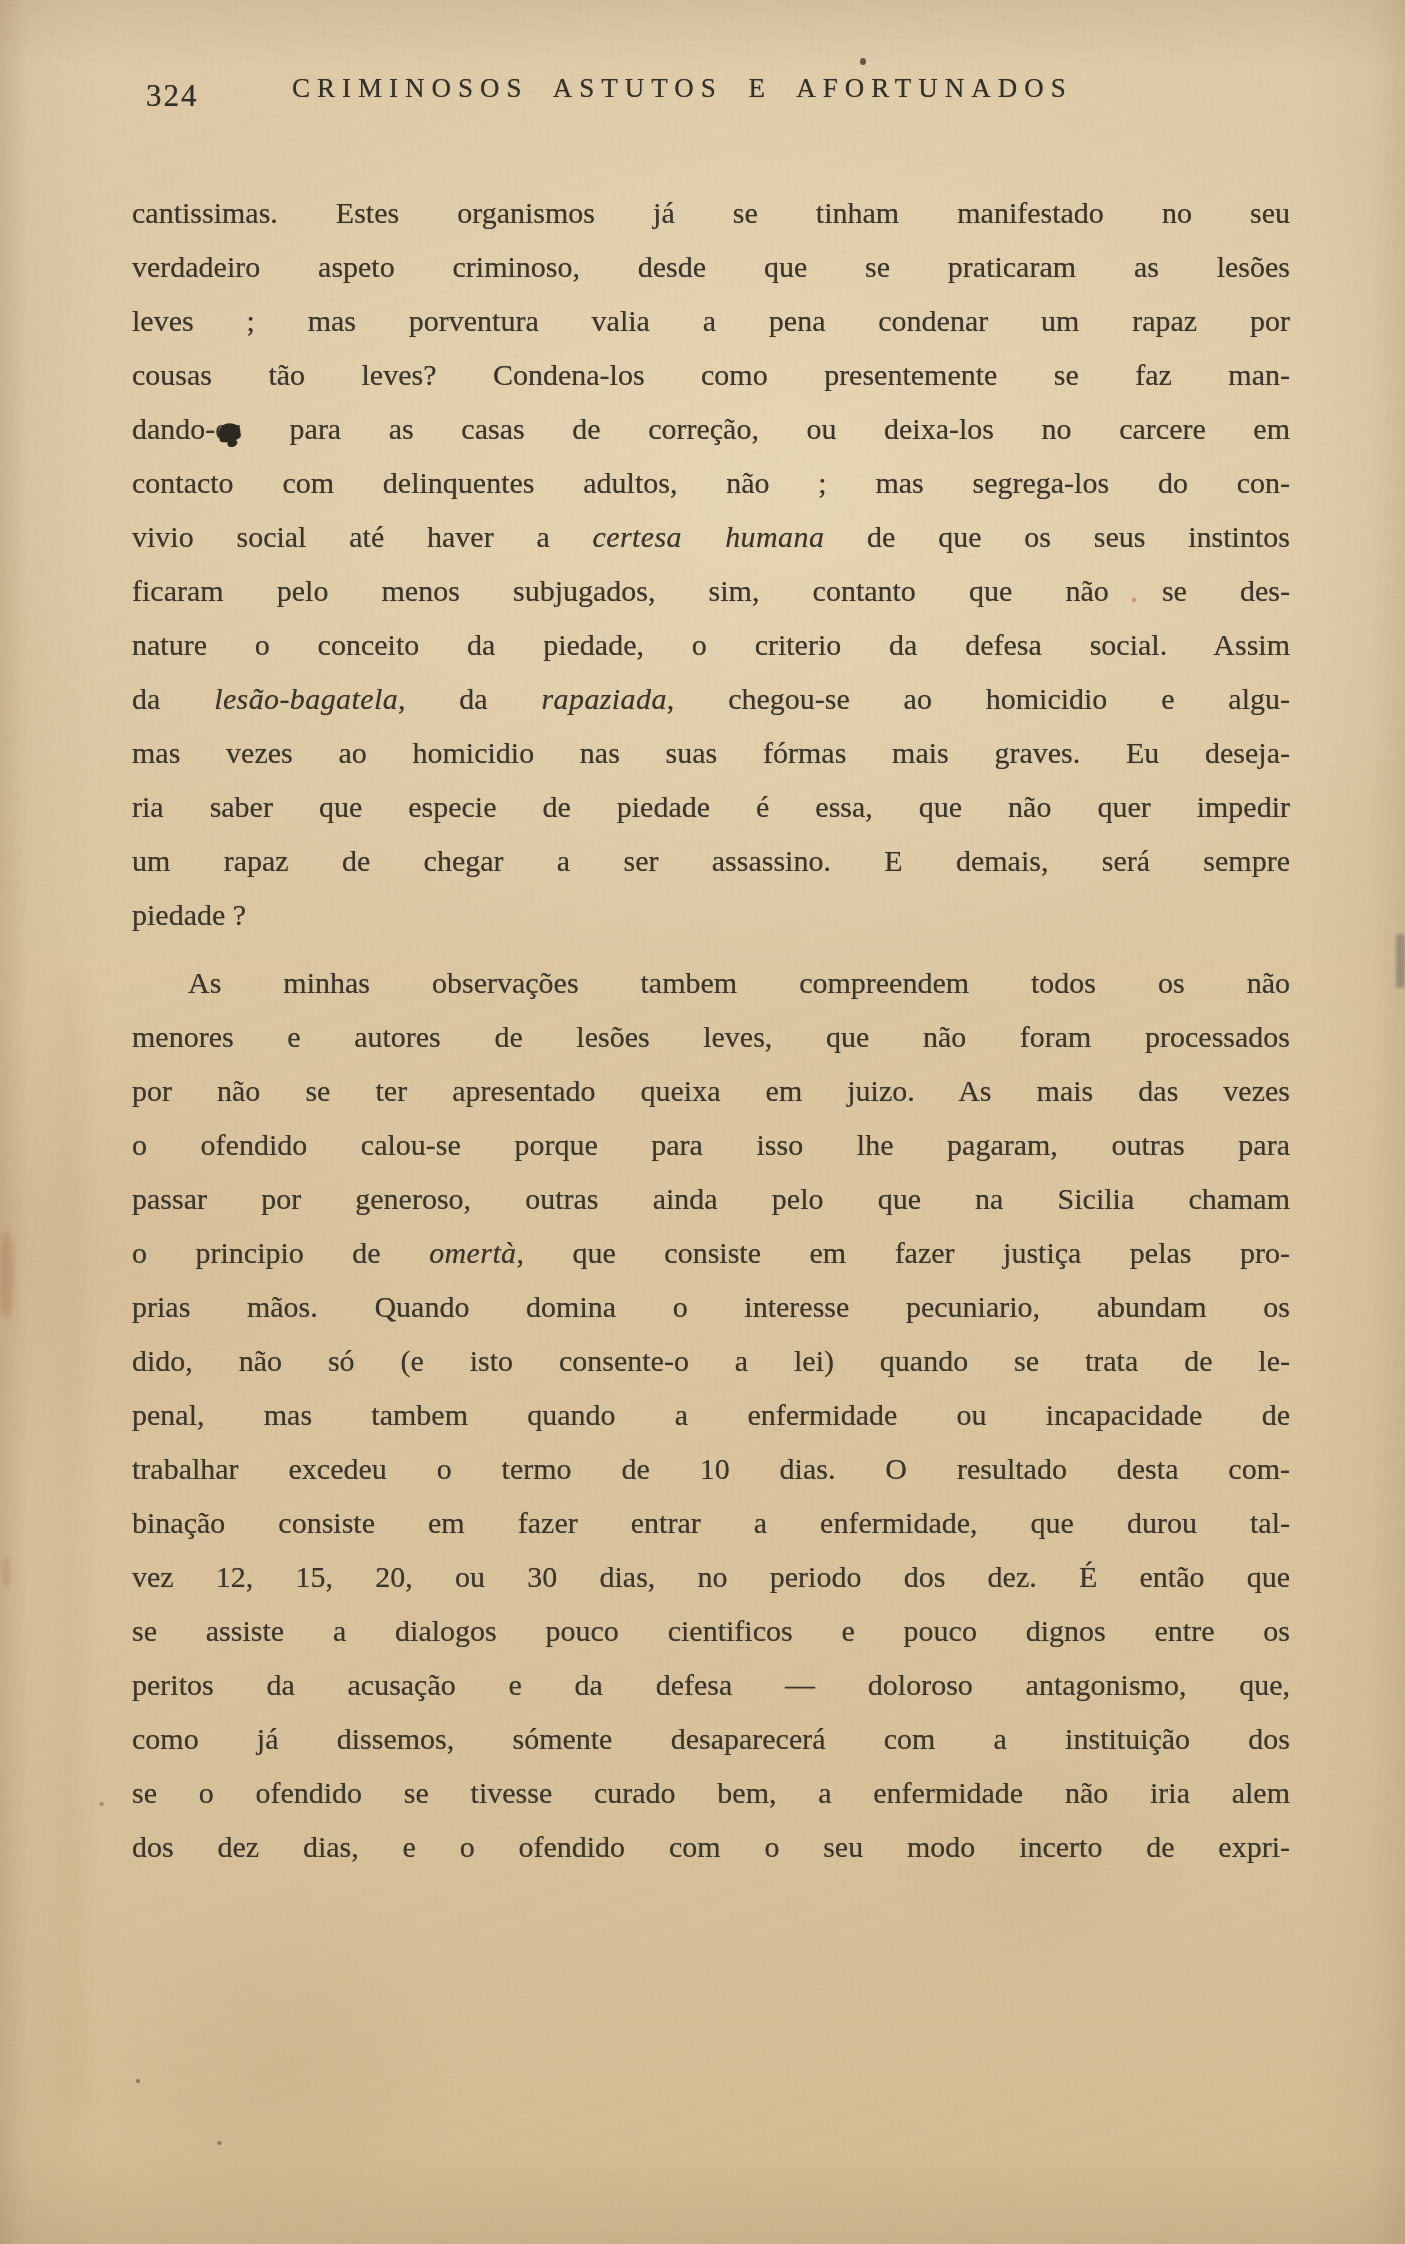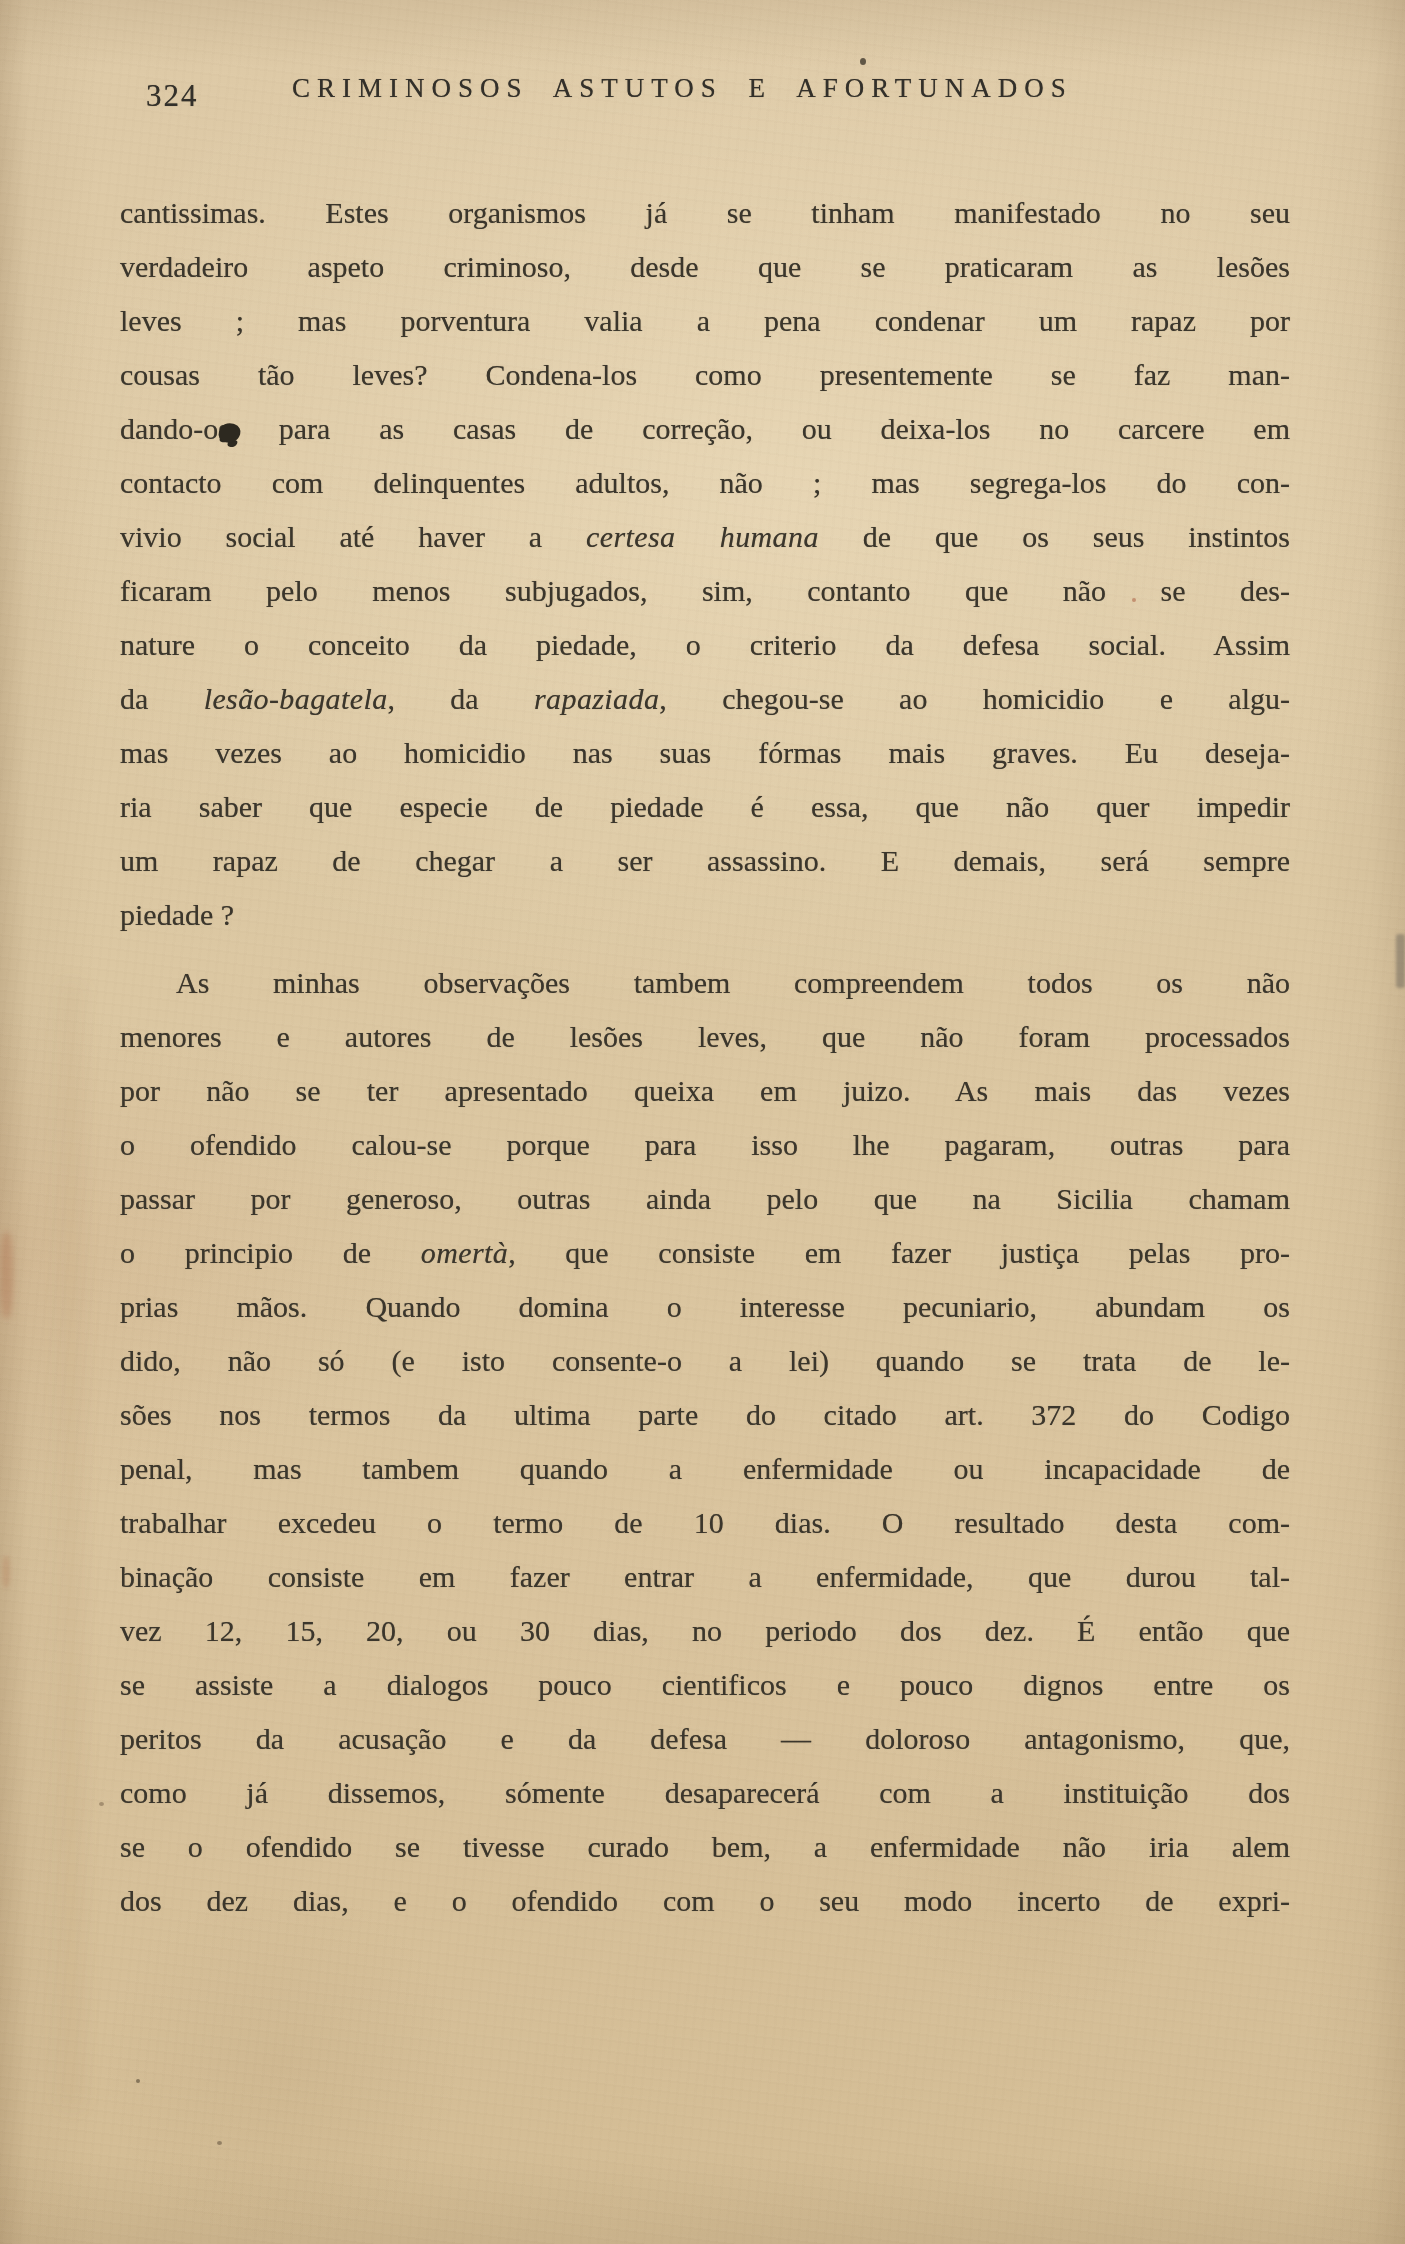--- a/index.html
+++ b/index.html
@@ -50,20 +50,21 @@
     position:absolute;left:120px;top:186px;width:1170px;
     font-size:30px;color:var(--ink);
     text-shadow:0 0 0.7px rgba(45,40,30,0.55);
   }
   .paragraph{margin:0;}
   .paragraph.spaced{margin-top:14px;}
   .line{
     height:54px;line-height:54px;
     text-align:justify;text-align-last:justify;
     white-space:normal;
+    margin-left:12px;
   }
   .line.no-just{text-align-last:left;}
   .line.indent{text-indent:56px;}
   .line i{font-style:italic;letter-spacing:0.4px;}
   
   .ink-blot{
     position:absolute;left:219px;top:423px;width:21px;height:20px;
     background:#2d2920;border-radius:58% 42% 62% 45%;
     transform:rotate(18deg);
     box-shadow:6px 9px 0 -6px #2d2920, -3px 7px 0 -6px #2d2920;
@@ -109,21 +110,20 @@
     </div>
     <div class="paragraph spaced">
       <div class="line indent">As minhas observações tambem compreendem todos os não</div>
       <div class="line">menores e autores de lesões leves, que não foram processados</div>
       <div class="line">por não se ter apresentado queixa em juizo. As mais das vezes</div>
       <div class="line">o ofendido calou-se porque para isso lhe pagaram, outras para</div>
       <div class="line">passar por generoso, outras ainda pelo que na Sicilia chamam</div>
       <div class="line">o principio de <i>omertà</i>, que consiste em fazer justiça pelas pro-</div>
       <div class="line">prias mãos. Quando domina o interesse pecuniario, abundam os</div>
       <div class="line">dido, não só (e isto consente-o a lei) quando se trata de le-</div>
-      <div class="line">sões nos termos da ultima parte do citado art. 372 do Codigo</div>
       <div class="line">penal, mas tambem quando a enfermidade ou incapacidade de</div>
       <div class="line">trabalhar excedeu o termo de 10 dias. O resultado desta com-</div>
       <div class="line">binação consiste em fazer entrar a enfermidade, que durou tal-</div>
       <div class="line">vez 12, 15, 20, ou 30 dias, no periodo dos dez. É então que</div>
       <div class="line">se assiste a dialogos pouco cientificos e pouco dignos entre os</div>
       <div class="line">peritos da acusação e da defesa — doloroso antagonismo, que,</div>
       <div class="line">como já dissemos, sómente desaparecerá com a instituição dos</div>
       <div class="line">se o ofendido se tivesse curado bem, a enfermidade não iria alem</div>
       <div class="line">dos dez dias, e o ofendido com o seu modo incerto de expri-</div>
     </div>

